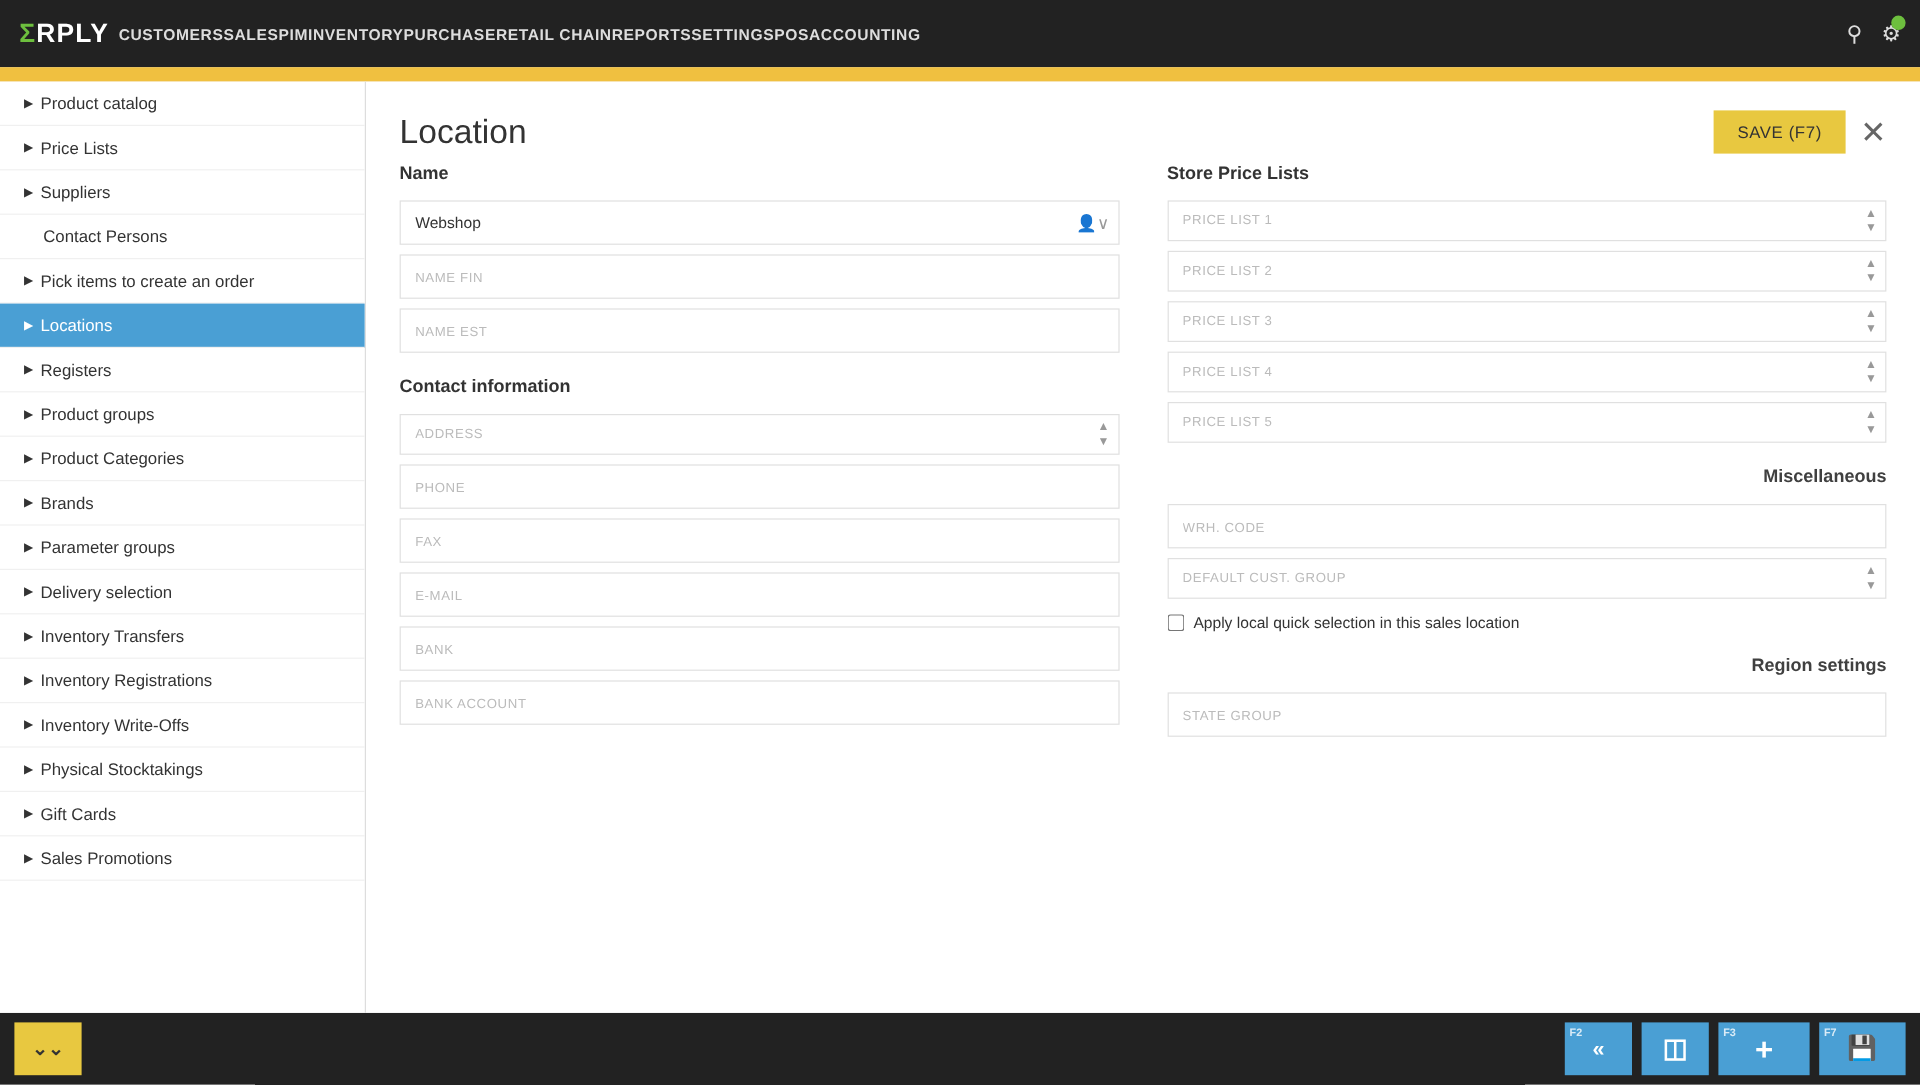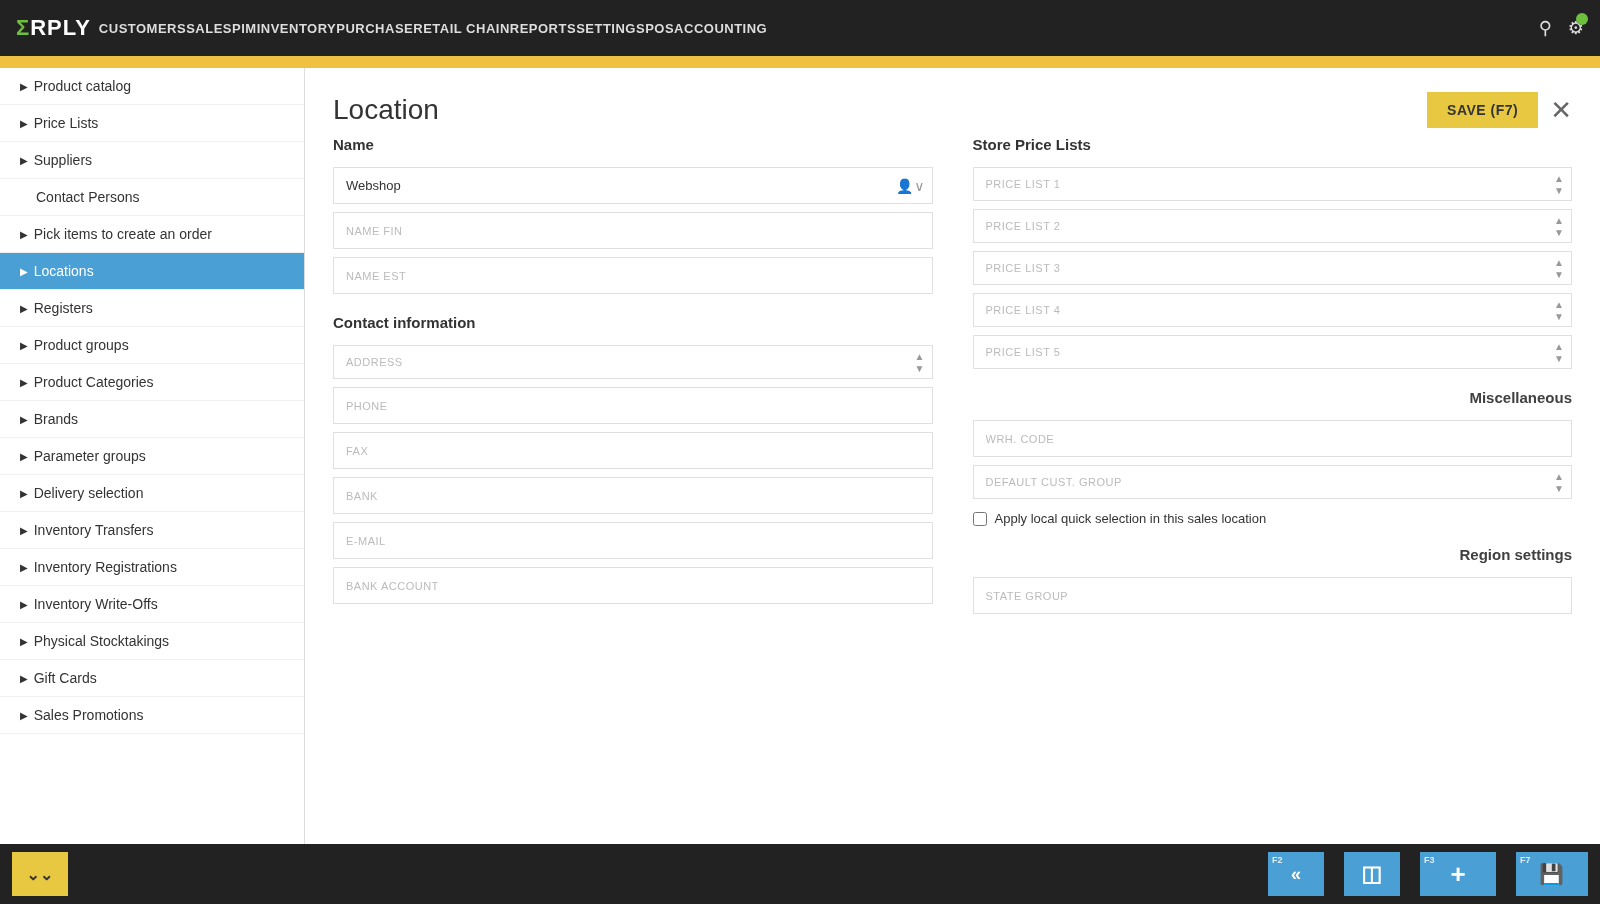--- a/index.html
+++ b/index.html
@@ -123,21 +123,21 @@
     .header-actions {
       display: flex;
       gap: 12px;
       align-items: center;
     }
     .btn-save {
       background: #e8c840;
       border: none;
       padding: 10px 20px;
       font-size: 14px;
-      font-weight: bold;
+      font-weight: normal;
       cursor: pointer;
       color: #333;
       letter-spacing: 0.5px;
     }
     .btn-close {
       background: none;
       border: none;
       font-size: 26px;
       cursor: pointer;
       color: #666;
@@ -298,21 +298,21 @@
       font-weight: bold;
       position: absolute;
       top: 3px;
       left: 4px;
       opacity: 0.8;
     }
     .bottom-spacer { flex: 1; }
     .bottom-right {
       margin-left: auto;
       display: flex;
-      gap: 20px;
+      gap: 8px;
     }
   </style>
 </head>
 <body>
 
 <nav class="topnav">
   <div class="topnav-logo">
     <span>Σ</span>RPLY
   </div>
   <div class="topnav-item">CUSTOMERS</div>
@@ -459,25 +459,25 @@
 
         <div class="field-row">
           <input type="text" class="field-input" placeholder="PHONE" style="">
         </div>
 
         <div class="field-row">
           <input type="text" class="field-input" placeholder="FAX" style="">
         </div>
 
         <div class="field-row">
+          <input type="text" class="field-input" placeholder="E-MAIL" style="">
+        </div>
+
+        <div class="field-row">
           <input type="text" class="field-input" placeholder="BANK" style="">
-        </div>
-
-        <div class="field-row">
-          <input type="text" class="field-input" placeholder="E-MAIL" style="">
         </div>
 
         <div class="field-row">
           <input type="text" class="field-input" placeholder="BANK ACCOUNT" style="">
         </div>
 
       </div>
 
       <div class="form-right">
 

